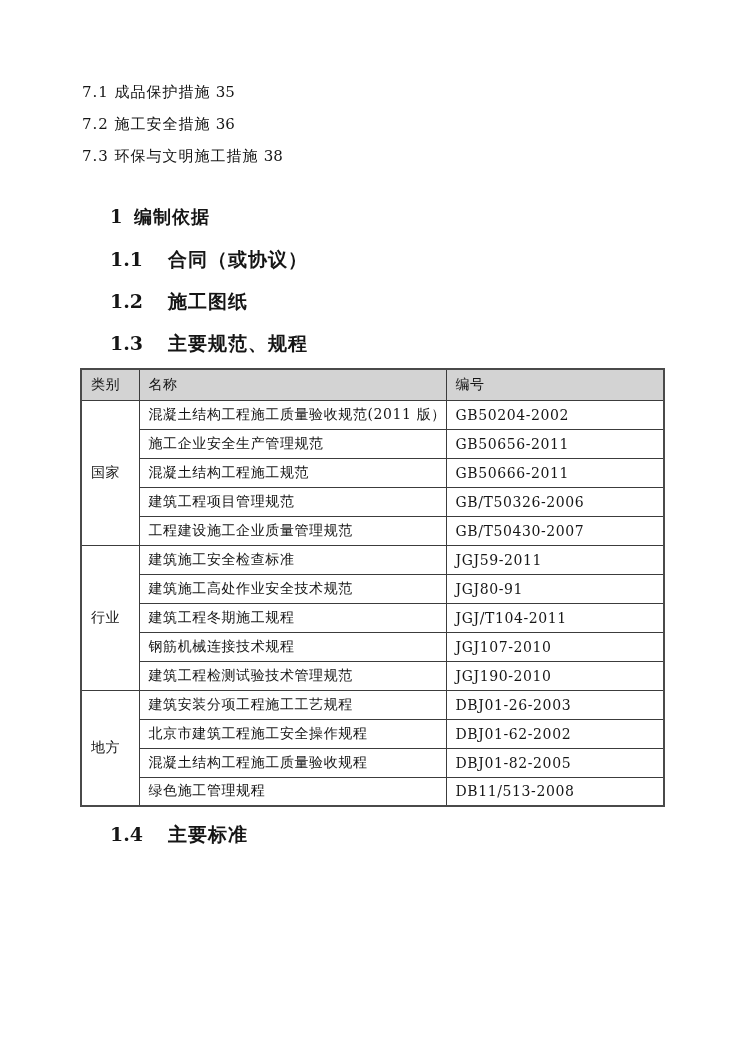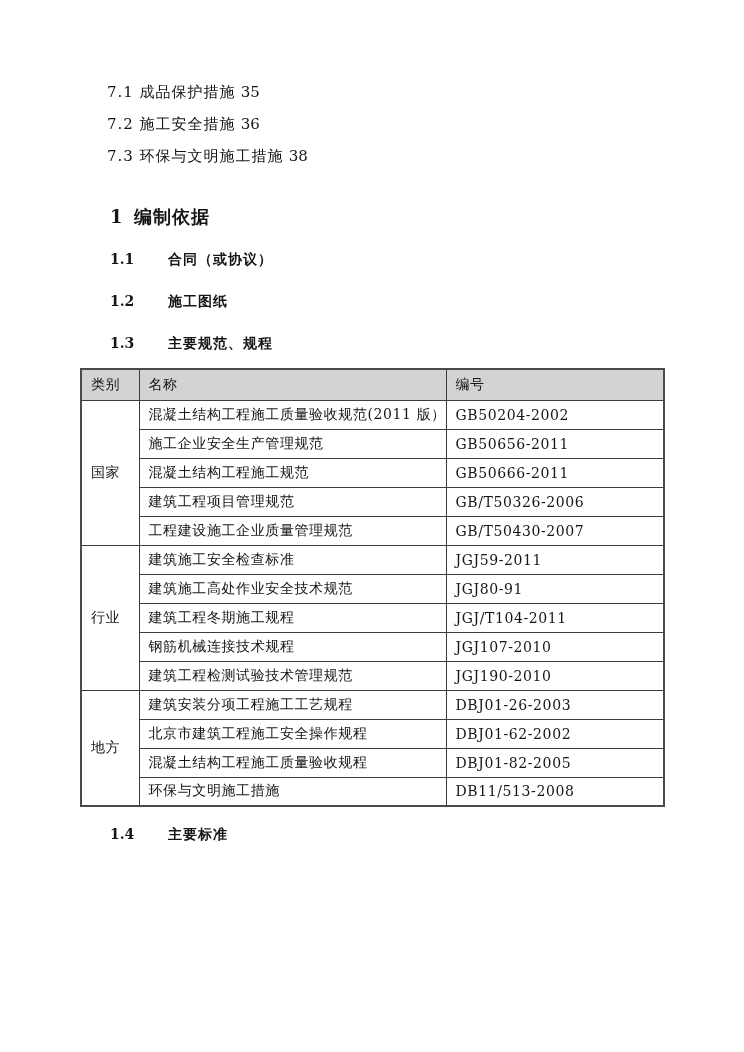--- a/index.html
+++ b/index.html
@@ -3,31 +3,31 @@
 <meta charset="utf-8">
 <style>
   html,body{margin:0;padding:0;background:#888;}
   .page{
     width:744px;height:1052px;background:#ffffff;margin:0 auto;
     font-family:"DejaVu Serif","Liberation Serif",serif;
     color:#151515;position:relative;box-sizing:border-box;
     padding:76px 80px 0 82px;overflow:hidden;
   }
   
-  .toc{margin-left:25px;font-size:15px;letter-spacing:1px;}
+  .toc{font-size:15px;letter-spacing:1px;}
   .toc-item{line-height:32px;white-space:nowrap;}
   .toc-item .pg{margin-left:5px;letter-spacing:0;}
   
   .h-chapter{
     margin:30px 0 0 28px;font-size:18px;font-weight:bold;
     letter-spacing:1px;line-height:30px;
   }
   .h-chapter .num{display:inline-block;min-width:24px;}
   .h-section{
-    margin:12px 0 0 28px;font-size:14px;font-weight:bold;
+    margin:12px 0 0 28px;font-size:19px;font-weight:bold;
     letter-spacing:1px;line-height:30px;
   }
   .h-section .num{display:inline-block;min-width:58px;letter-spacing:0;}
   
   .para{margin:8px 0 0 0;font-size:15px;letter-spacing:1.6px;line-height:32px;}
   .para .line{display:block;}
   .para .line.first{text-indent:55px;}
   
   table.standards{
     border-collapse:collapse;table-layout:fixed;
@@ -148,21 +148,21 @@
       </tr>
       <tr>
         <td>北京市建筑工程施工安全操作规程</td>
         <td>DBJ01-62-2002</td>
       </tr>
       <tr>
         <td>混凝土结构工程施工质量验收规程</td>
         <td>DBJ01-82-2005</td>
       </tr>
       <tr>
-        <td>环保与文明施工措施</td>
+        <td>绿色施工管理规程</td>
         <td>DB11/513-2008</td>
       </tr>
     </tbody>
   </table>
 
   <div class="h-section h-last">
     <span class="num">1.4</span><span>主要标准</span>
   </div>
 
 </div>

